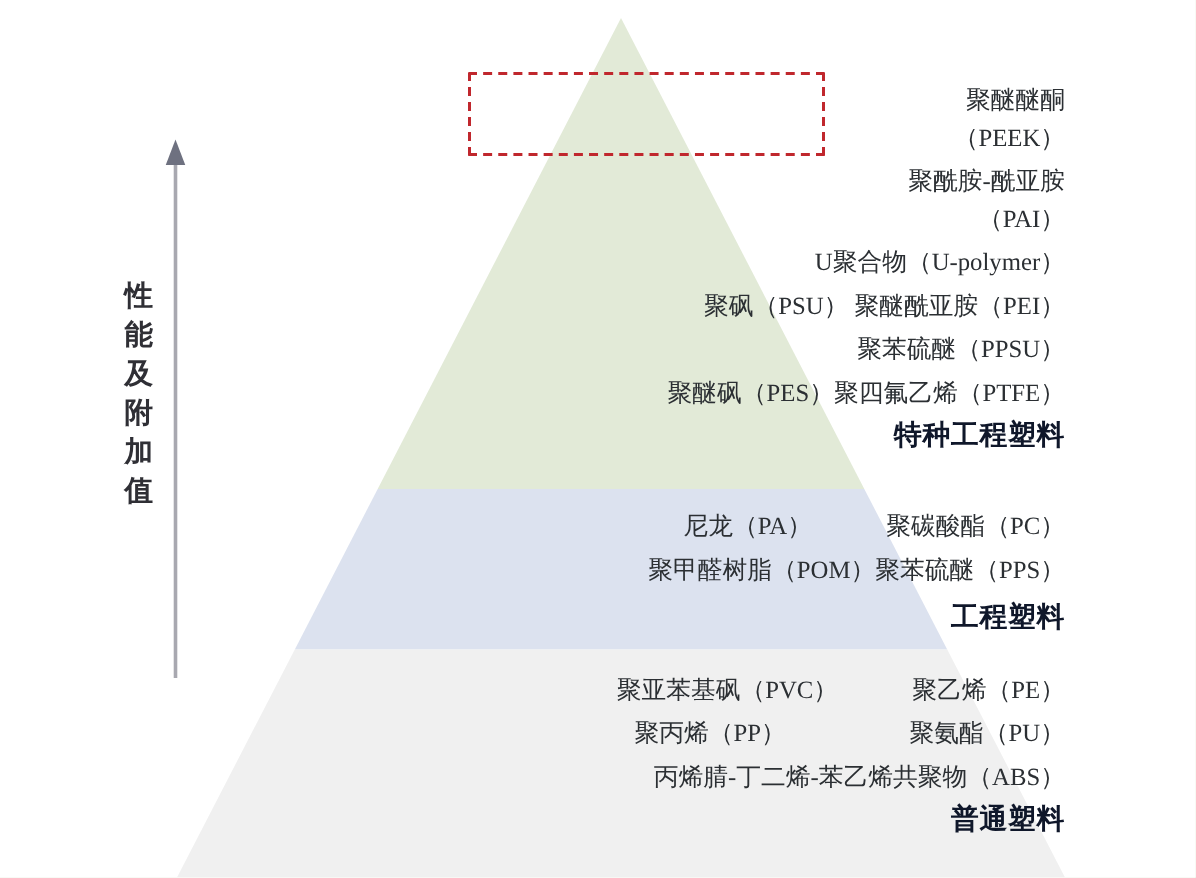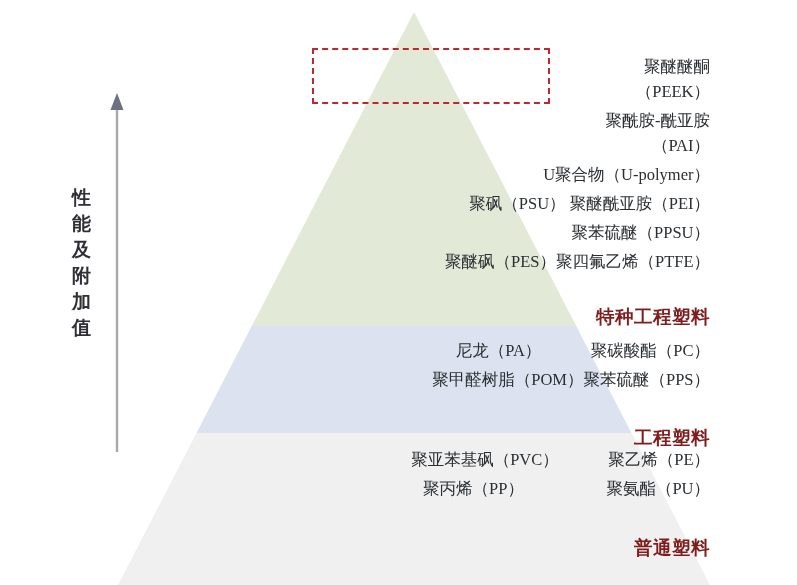--- a/index.html
+++ b/index.html
@@ -39,21 +39,21 @@
     position: absolute;
     left: 72px;
     top: 185px;
     width: 30px;
     font-family: "Liberation Serif", "DejaVu Serif", serif;
     font-size: 19px;
     font-weight: 600;
     line-height: 26px;
     letter-spacing: 0px;
     color: #2f2f35;
-    text-align: left;
+    text-align: right;
     writing-mode: horizontal-tb;
     word-break: break-all;
   }
 
   
   .tier-text {
     position: absolute;
     text-align: right;
     color: #262a2e;
     font-family: "Liberation Serif", "DejaVu Serif", serif;
@@ -62,23 +62,22 @@
     white-space: nowrap;
     font-size: 16.5px;
     line-height: 25px;
     color: #2b2f33;
   }
   .tier-title {
     white-space: nowrap;
     font-size: 18.5px;
     font-weight: bold;
     line-height: 27px;
-    color: #7f1d1d;
+    color: #0f172a;
     letter-spacing: 0.5px;
-    margin-top: 26px;
   }
 
   
   #tier-specialty {
     left: 118px;
     top: 52px;
     width: 592px;
   }
   #tier-specialty .row-peek1 { font-size: 16.5px; }
   #tier-specialty .pad-top { height: 2px; }
@@ -166,19 +165,20 @@
     <div class="row">聚甲醛树脂（POM）聚苯硫醚（PPS）</div>
     <div class="spacer-md"></div>
     <div class="tier-title">工程塑料</div>
   </div>
 
   <div class="tier-text" id="tier-commodity">
     <div class="row">聚亚苯基砜（PVC）　　　聚乙烯（PE）</div>
     <div class="spacer-sm"></div>
     <div class="row">聚丙烯（PP）　　　　　聚氨酯（PU）</div>
     <div class="spacer-sm"></div>
+    <div class="row">丙烯腈-丁二烯-苯乙烯共聚物（ABS）</div>
     <div class="spacer-sm"></div>
     <div class="tier-title">普通塑料</div>
   </div>
 
   <div id="peek-highlight"></div>
 
 </div>
 
 </body></html>

